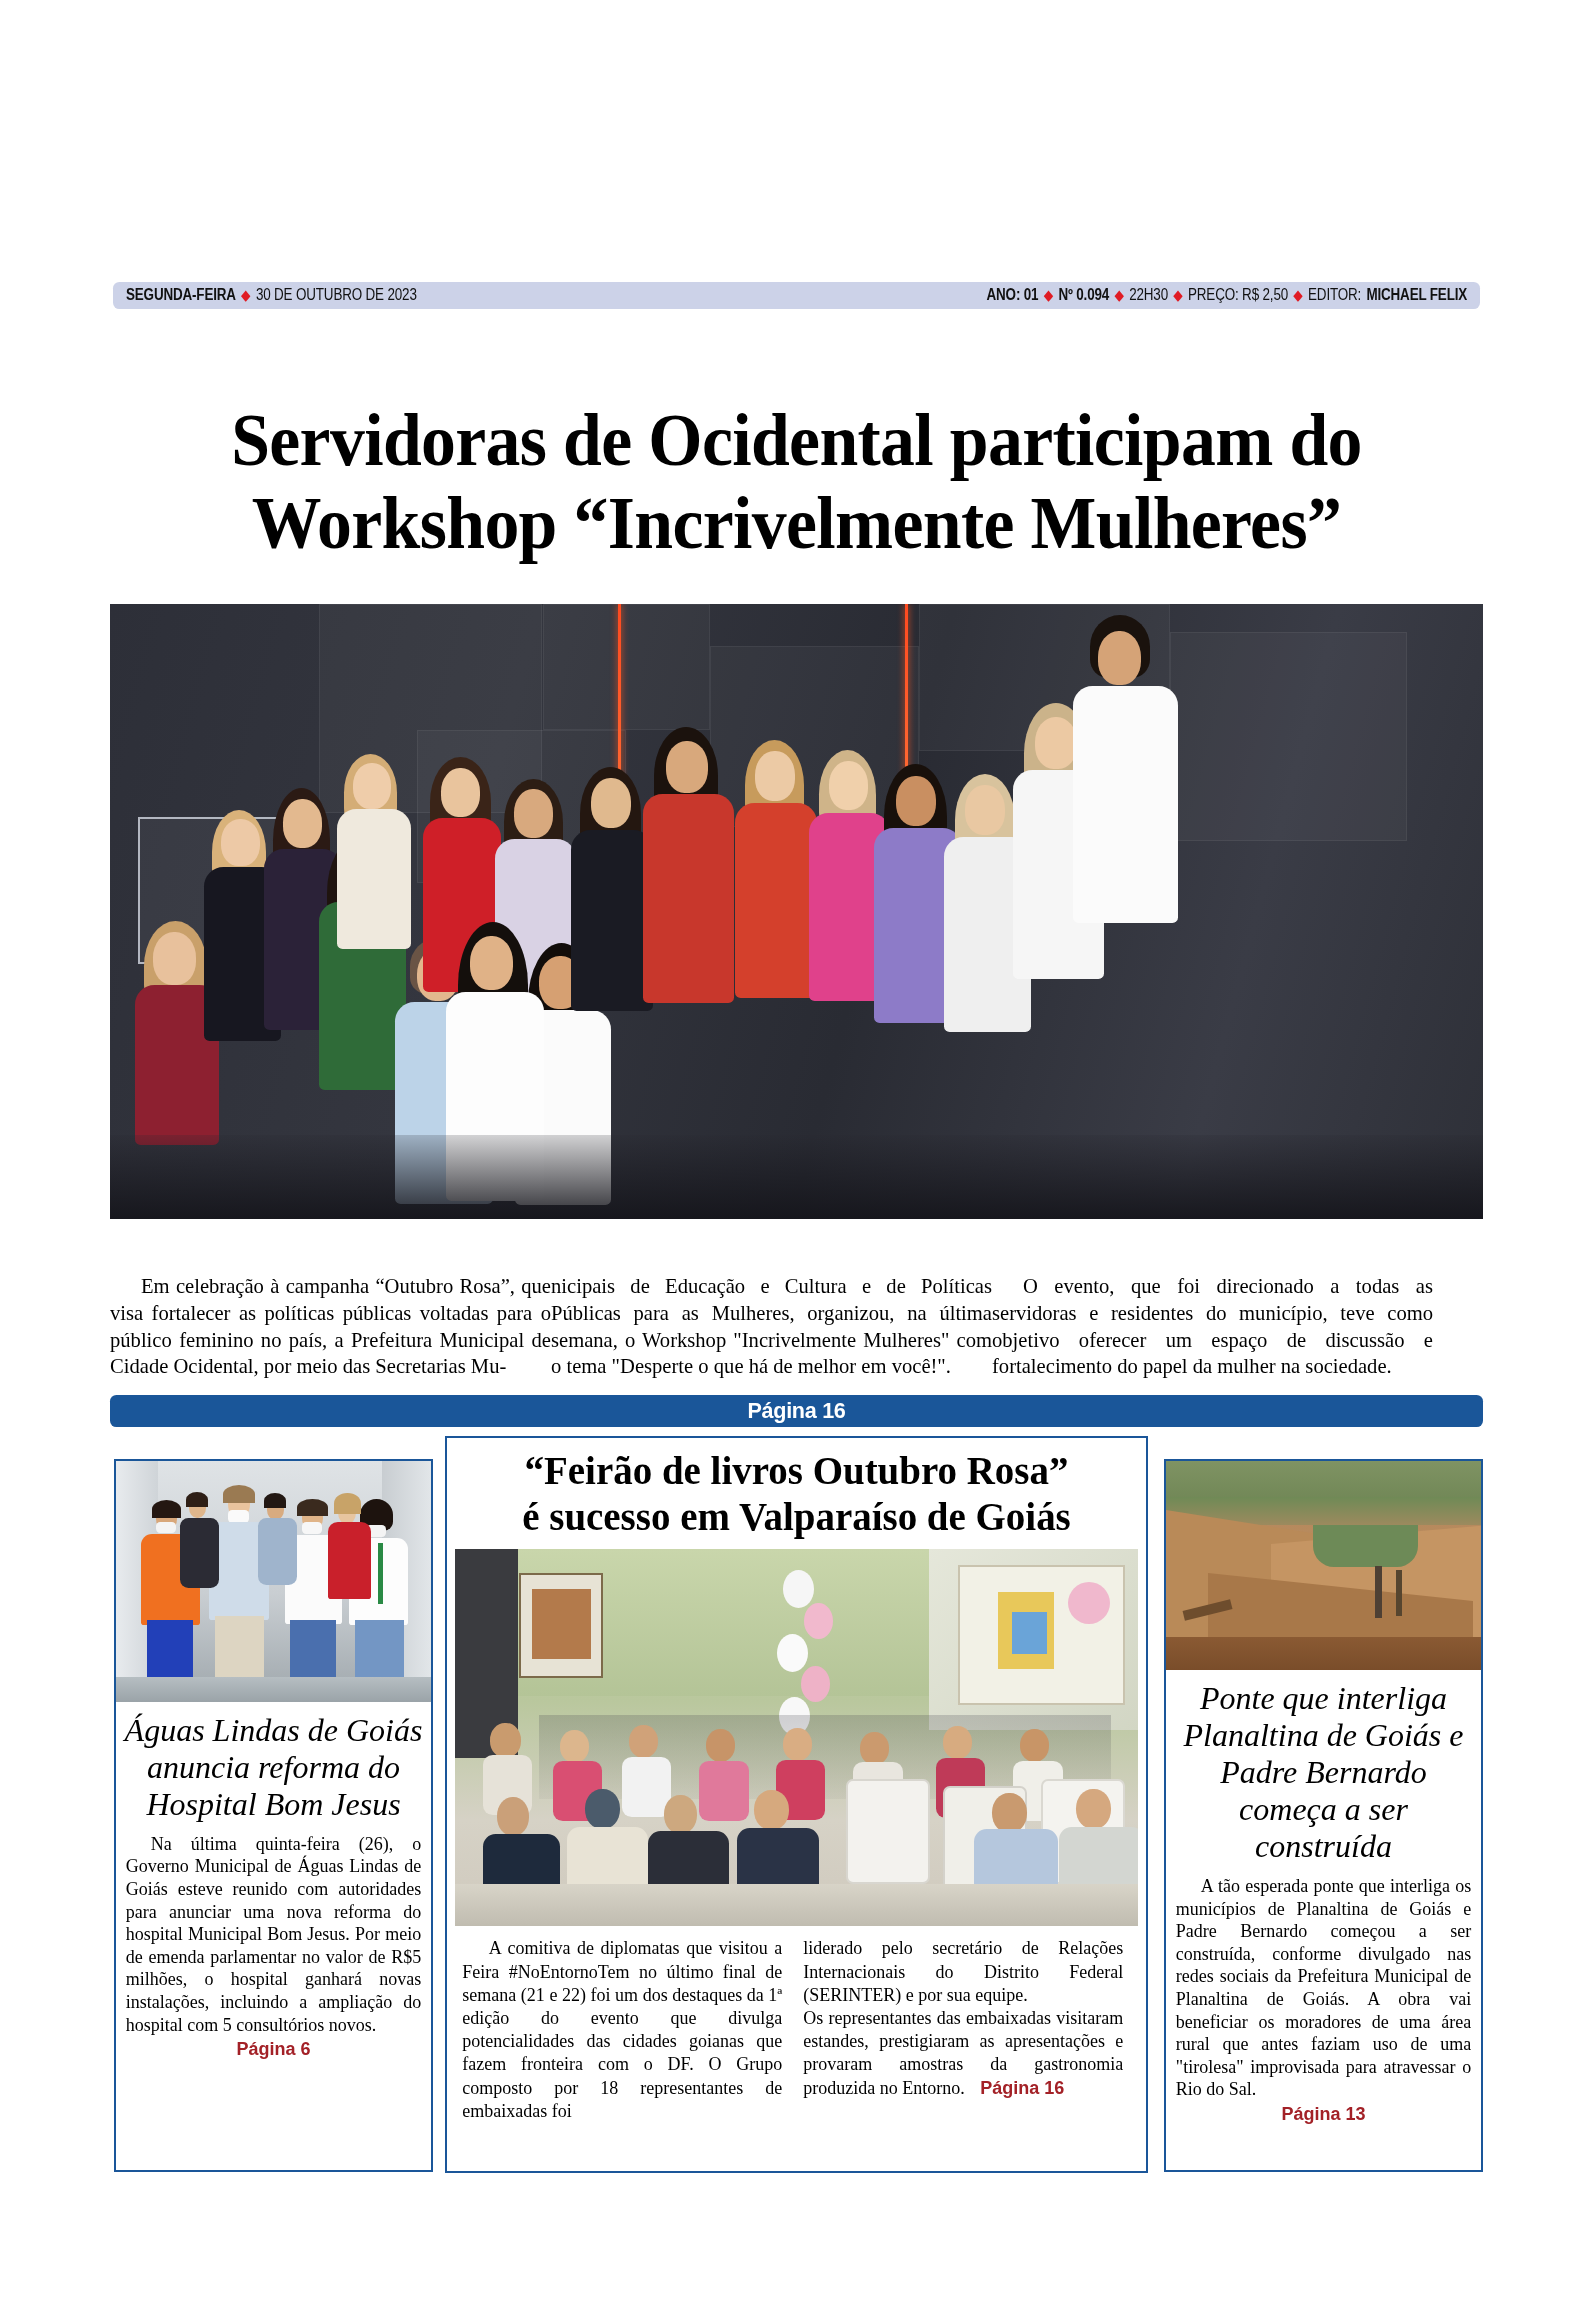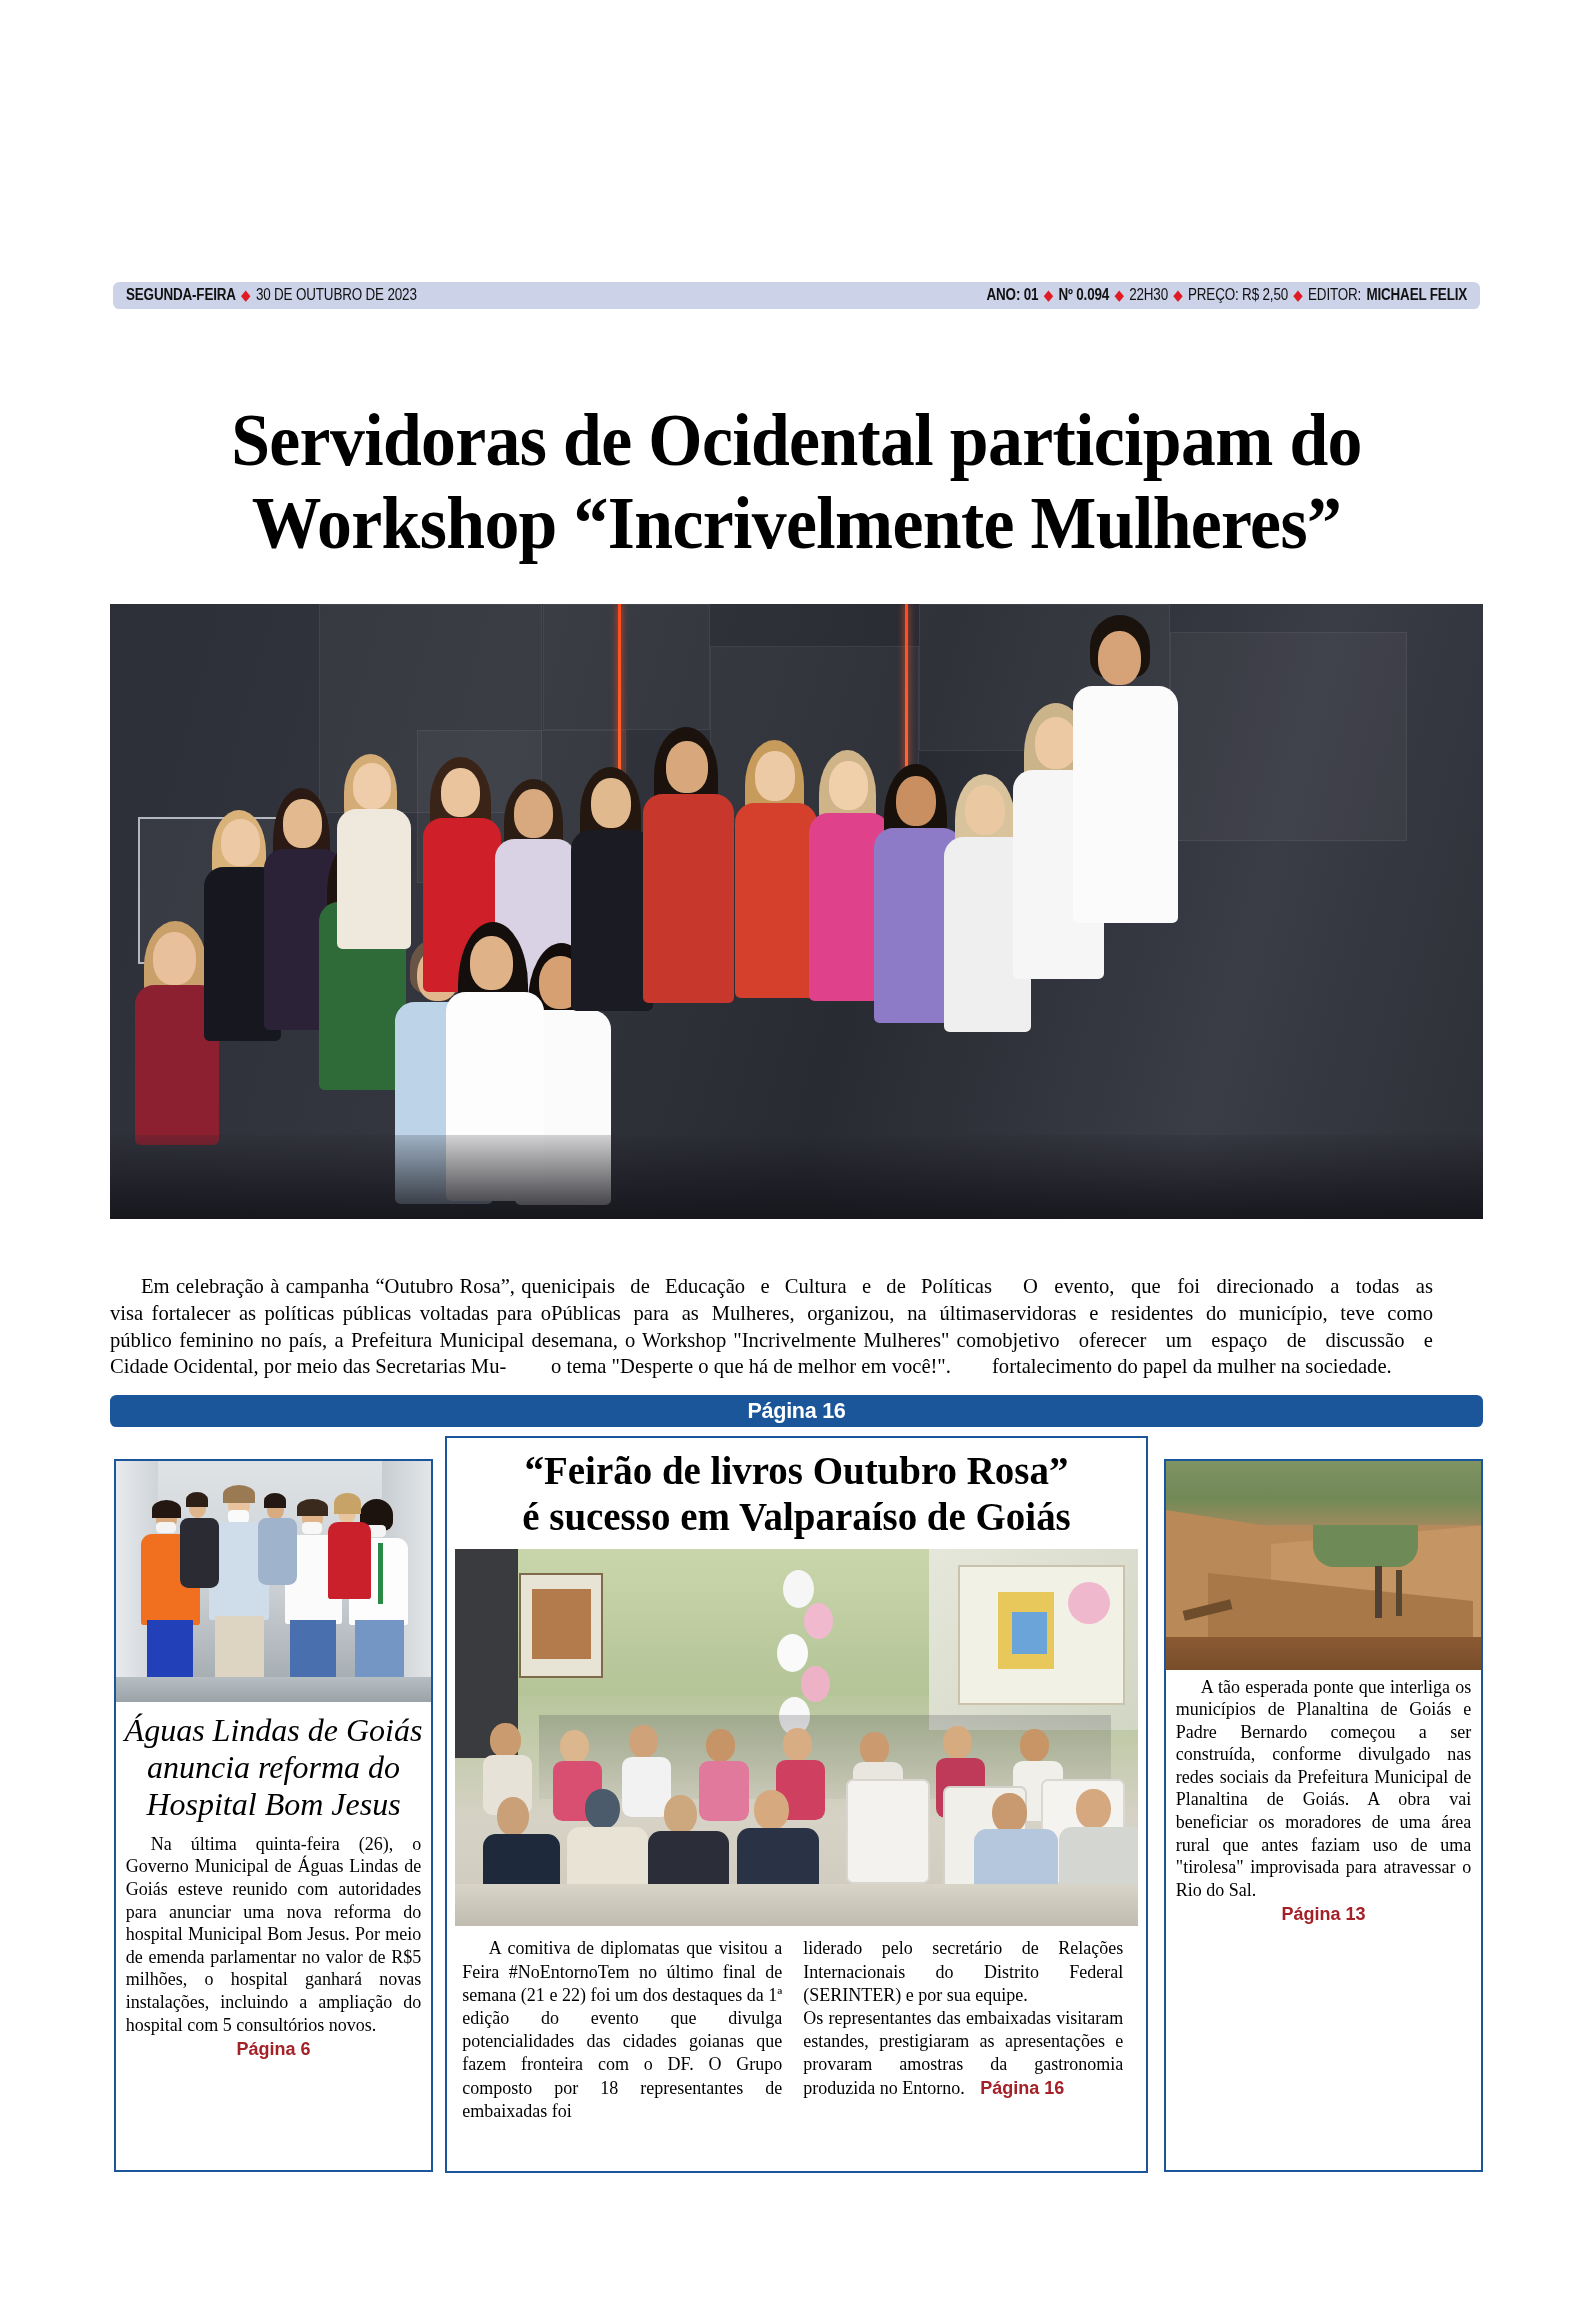--- a/index.html
+++ b/index.html
@@ -542,20 +542,21 @@
       <div style="position:absolute;left:0;top:36px;width:100%;height:28px;background:linear-gradient(180deg,#6f8a56,#9c8a5e)"></div>
       <div style="position:absolute;left:-14px;top:60px;width:167px;height:160px;background:#b98a58;transform:skewY(9deg)"></div>
       <div style="position:absolute;left:105px;top:73px;width:230px;height:153px;background:#c59563;transform:skewY(-5deg)"></div>
       <div style="position:absolute;left:42px;top:126px;width:265px;height:98px;background:#a87849;transform:skewY(6deg)"></div>
       <div style="position:absolute;left:147px;top:64px;width:105px;height:42px;background:#6d8a57;border-radius:0 0 21px 21px"></div>
       <div style="position:absolute;left:16.7px;top:144px;width:49px;height:9.8px;background:#6e4d2d;transform:rotate(-14deg)"></div>
       <div style="position:absolute;left:209px;top:105px;width:7px;height:52px;background:#4e4034"></div>
       <div style="position:absolute;left:230px;top:109px;width:6.3px;height:46px;background:#56452f"></div>
       <div style="position:absolute;left:0;bottom:0;width:100%;height:33px;background:linear-gradient(180deg,#8a5a33,#7a4d2a)"></div>
     </div>
+    <div class="sub-head-italic">Ponte que interliga Planaltina de Goiás e  Padre Bernardo começa a ser construída</div>
     <div class="sub-body">A tão esperada ponte que interliga os municípios de Planaltina de Goiás e Padre Bernardo começou a ser construída, conforme divulgado nas redes sociais da Prefeitura Municipal de Planaltina de Goiás. A obra vai beneficiar os moradores de uma área rural que antes faziam uso de uma "tirolesa" improvisada para atravessar o Rio do Sal.</div>
     <div class="pgref pgref-center">Página 13</div>
   </div>
 
   <div class="footer">
 
     
     
 
     

